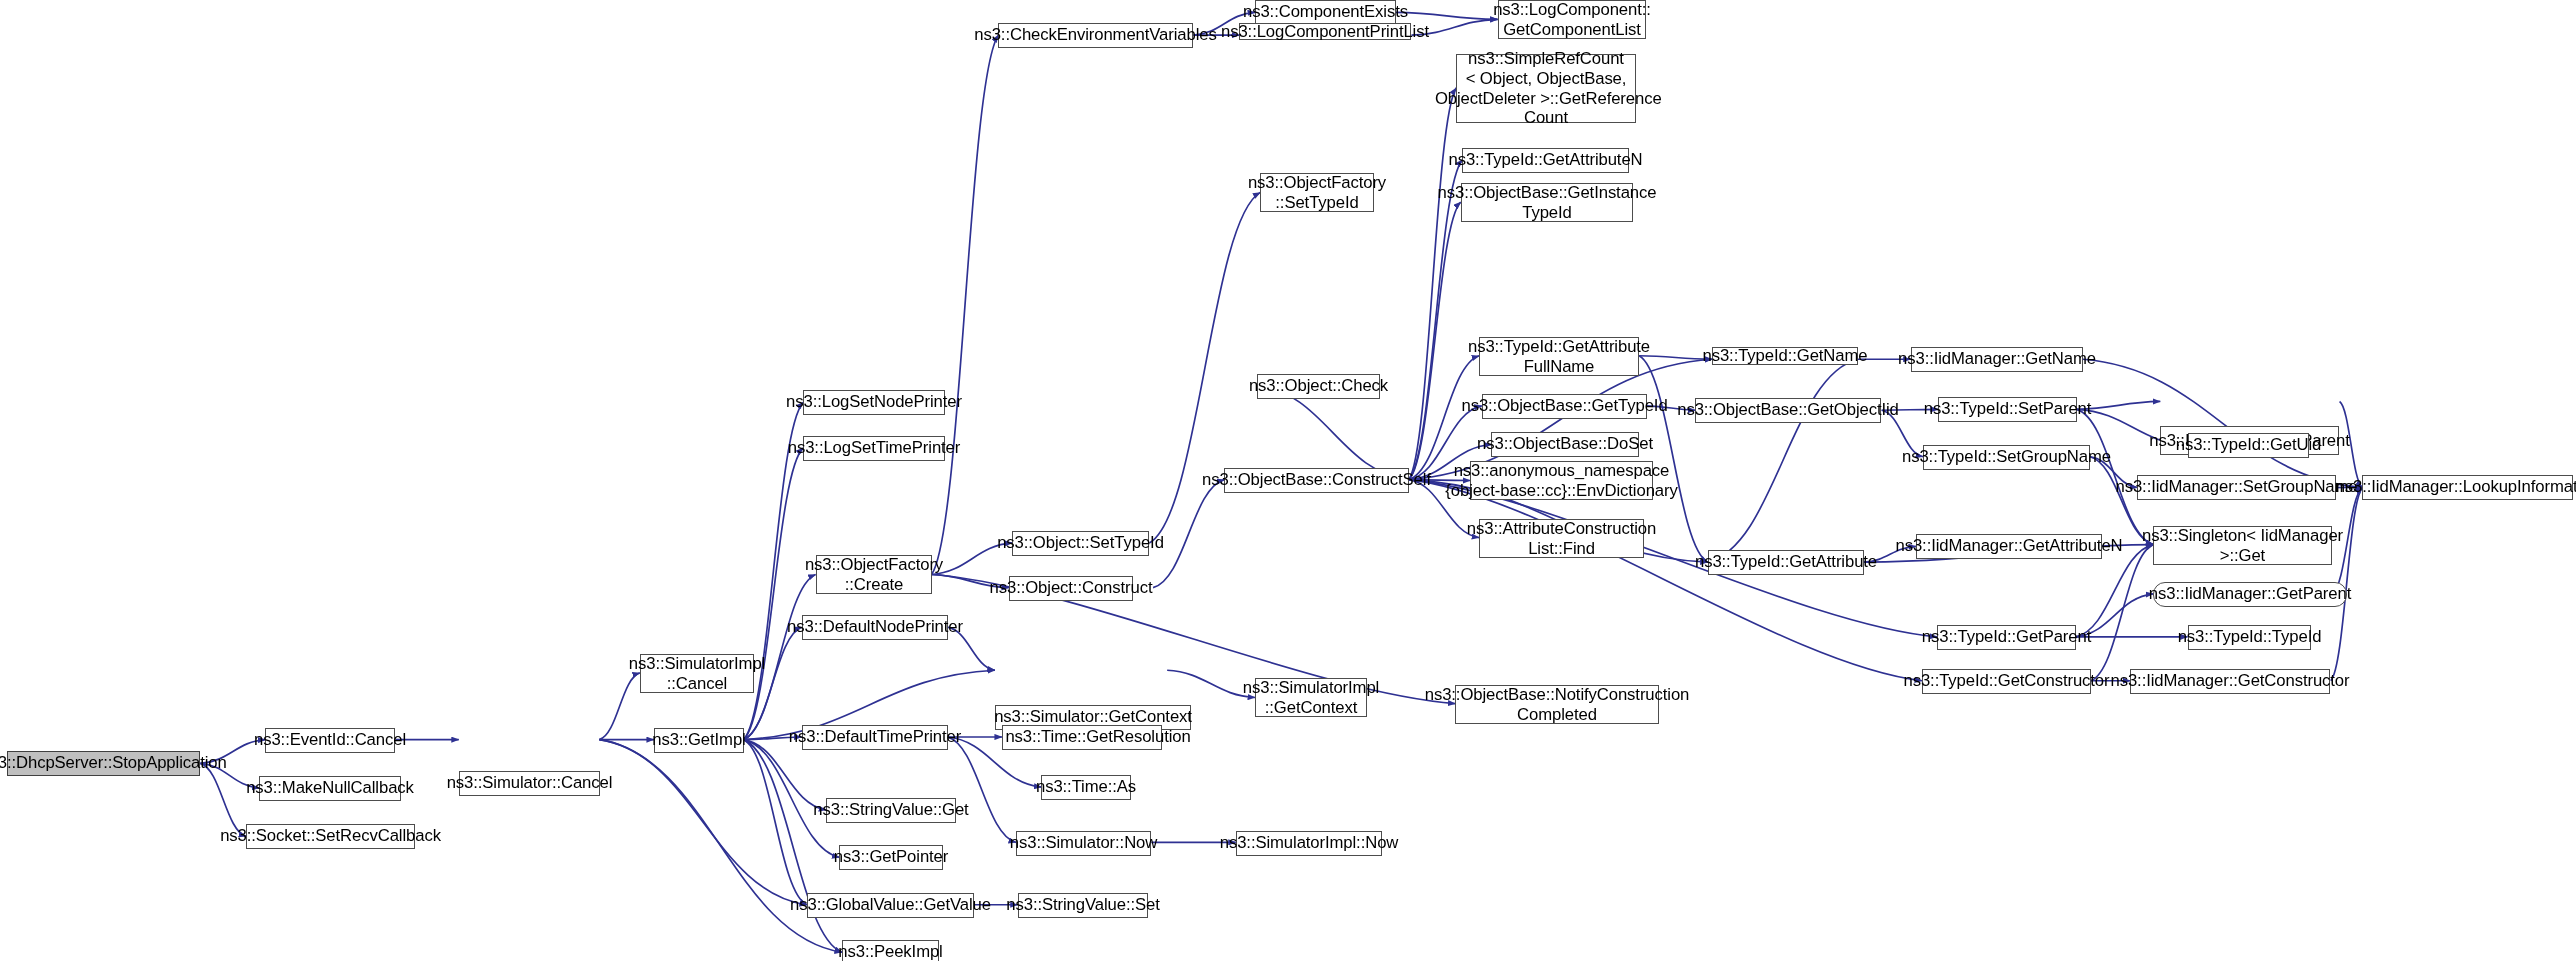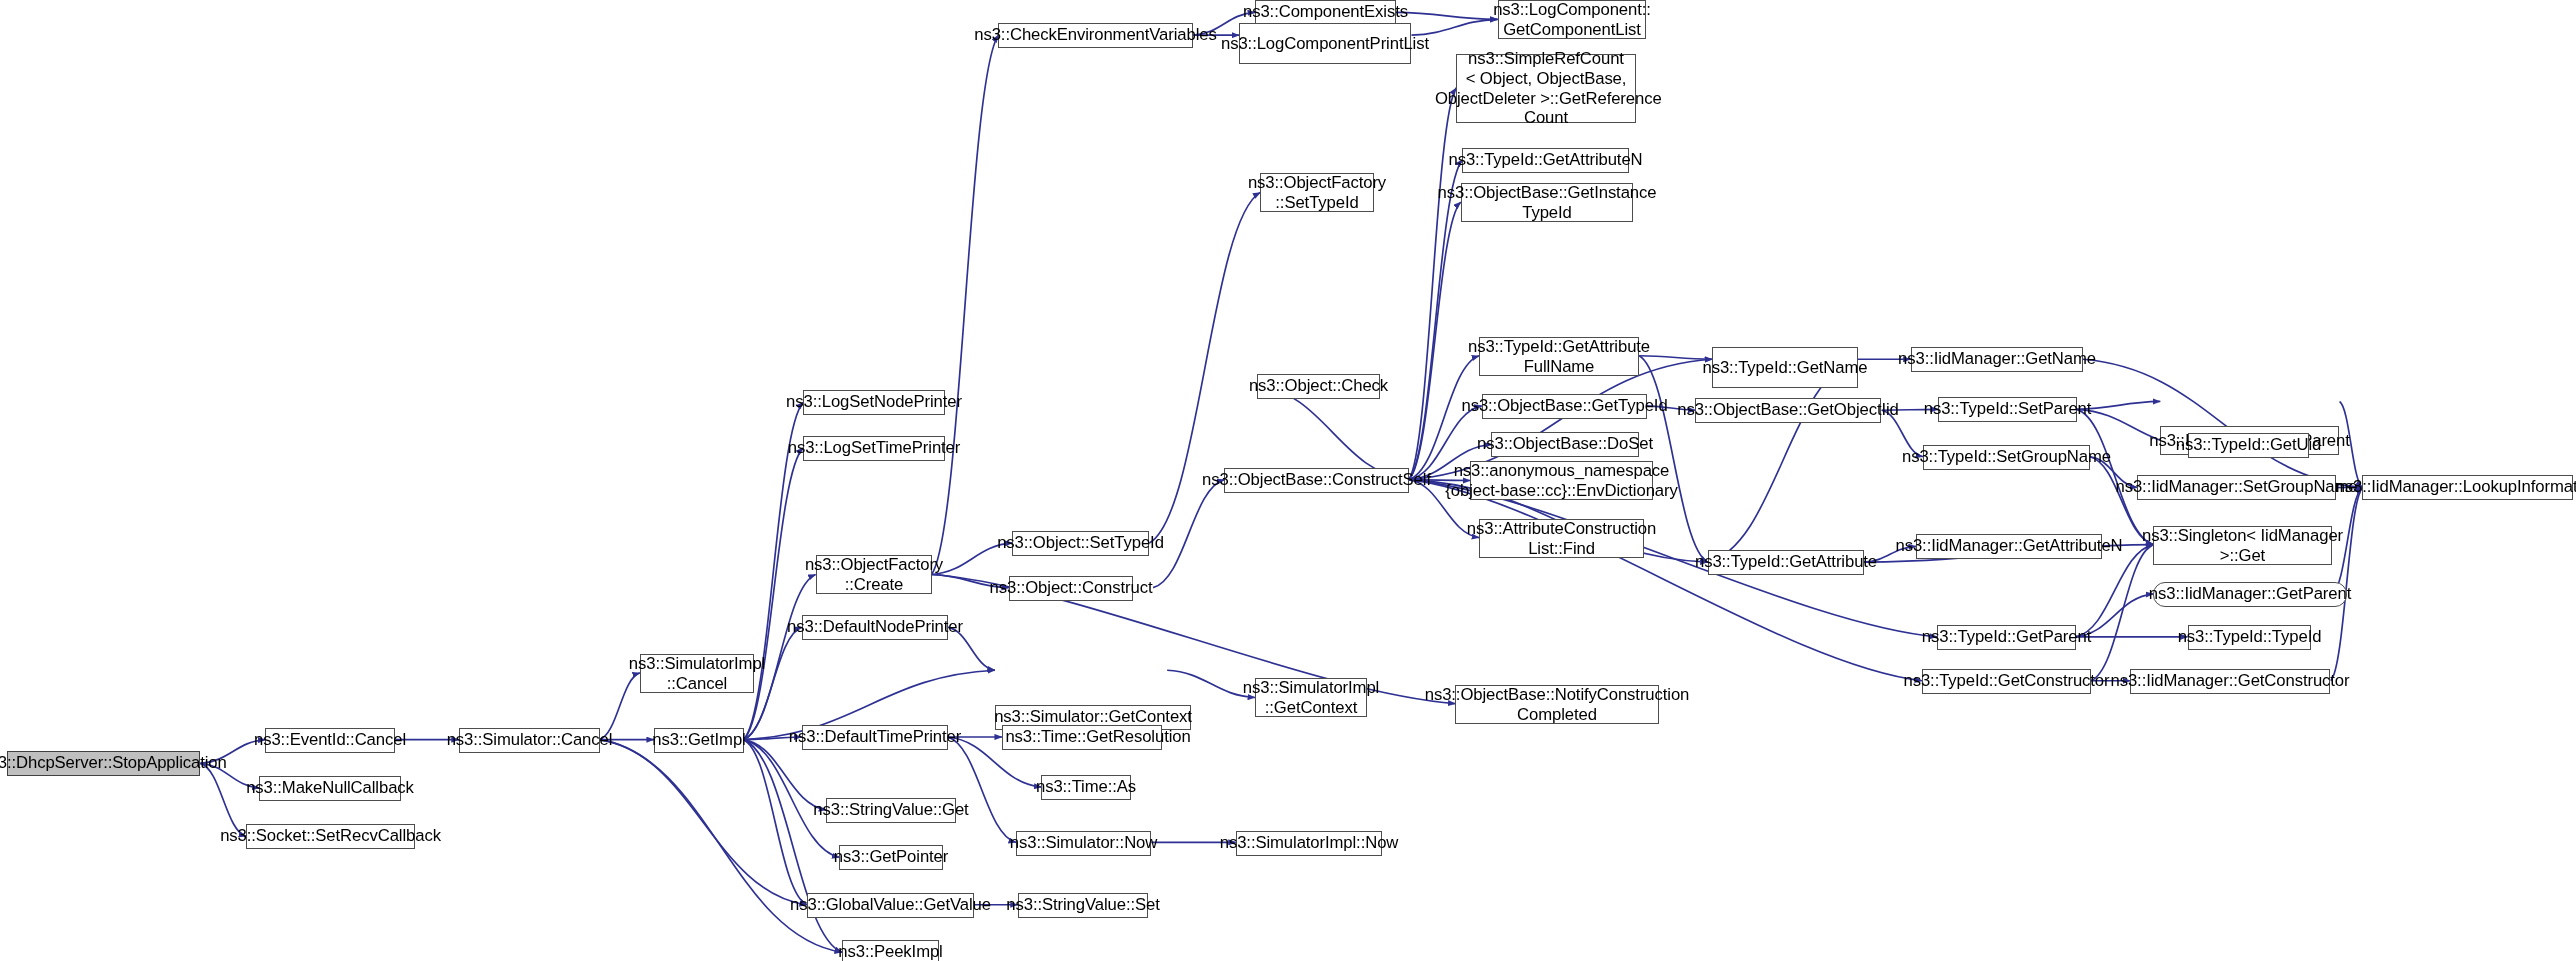--- a/index.html
+++ b/index.html
@@ -127,21 +127,21 @@
         <path d="M 2658 555 C 2671.5 555, 2674.5 555, 2688 555" fill="none" stroke="#2e3192" stroke-width="1.9" marker-end="url(#arrowhead)"></path>
         <path d="M 2654 676 C 2669.3 666.32, 2672.7 564.68, 2688 555" fill="none" stroke="#2e3192" stroke-width="1.9" marker-end="url(#arrowhead)"></path>
         <path d="M 2652 775 C 2668.2 757.4, 2671.8 572.6, 2688 555" fill="none" stroke="#2e3192" stroke-width="1.9" marker-end="url(#arrowhead)"></path>
       </g>
   </svg>
   <div id="node-layer">
       <div class="node root" style="left: 7px; top: 751px; width: 193px; height: 24.6px;">ns3::DhcpServer::StopApplication</div>
       <div class="node" style="left: 265px; top: 728px; width: 130px; height: 24.6px;">ns3::EventId::Cancel</div>
       <div class="node" style="left: 259px; top: 776px; width: 142px; height: 24.6px;">ns3::MakeNullCallback</div>
       <div class="node" style="left: 246px; top: 824px; width: 169px; height: 24.6px;">ns3::Socket::SetRecvCallback</div>
-      <div class="node" style="left: 459px; top: 728px; width: 141px; height: 24.6px;">ns3::Simulator::Cancel</div>
+      <div class="node" style="left: 459px; top: 771px; width: 141px; height: 24.6px;">ns3::Simulator::Cancel</div>
       <div class="node" style="left: 654px; top: 728px; width: 90px; height: 24.6px;">ns3::GetImpl</div>
       <div class="node" style="left: 640px; top: 654px; width: 114px; height: 39px;">ns3::SimulatorImpl
 ::Cancel</div>
       <div class="node" style="left: 803px; top: 390px; width: 142px; height: 24.6px;">ns3::LogSetNodePrinter</div>
       <div class="node" style="left: 803px; top: 436px; width: 142px; height: 24.6px;">ns3::LogSetTimePrinter</div>
       <div class="node" style="left: 816px; top: 555px; width: 116px; height: 39px;">ns3::ObjectFactory
 ::Create</div>
       <div class="node" style="left: 802px; top: 615px; width: 146px; height: 24.6px;">ns3::DefaultNodePrinter</div>
       <div class="node" style="left: 802px; top: 725px; width: 146px; height: 24.6px;">ns3::DefaultTimePrinter</div>
       <div class="node" style="left: 826px; top: 798px; width: 130px; height: 24.6px;">ns3::StringValue::Get</div>
@@ -150,21 +150,21 @@
       <div class="node" style="left: 842px; top: 940px; width: 97px; height: 24.6px;">ns3::PeekImpl</div>
       <div class="node" style="left: 1012px; top: 531px; width: 137px; height: 24.6px;">ns3::Object::SetTypeId</div>
       <div class="node" style="left: 1009px; top: 576px; width: 124px; height: 24.6px;">ns3::Object::Construct</div>
       <div class="node" style="left: 995px; top: 658px; width: 196px; height: 24.6px; margin-top: 47px;">ns3::Simulator::GetContext</div>
       <div class="node" style="left: 1002px; top: 725px; width: 160px; height: 24.6px; padding-left: 32px;">ns3::Time::GetResolution</div>
       <div class="node" style="left: 1041px; top: 775px; width: 90px; height: 24.6px;">ns3::Time::As</div>
       <div class="node" style="left: 1016px; top: 831px; width: 135px; height: 24.6px;">ns3::Simulator::Now</div>
       <div class="node" style="left: 1018px; top: 893px; width: 130px; height: 24.6px;">ns3::StringValue::Set</div>
       <div class="node" style="left: 998px; top: 23px; width: 195px; height: 24.6px;">ns3::CheckEnvironmentVariables</div>
       <div class="node" style="left: 1255px; top: 0px; width: 141px; height: 24.6px;">ns3::ComponentExists</div>
-      <div class="node" style="left: 1239px; top: 23px; width: 172px; height: 41px;">ns3::LogComponentPrintList</div>
+      <div class="node" style="left: 1239px; top: 23px; width: 172px; height: 17px;">ns3::LogComponentPrintList</div>
       <div class="node" style="left: 1498px; top: 0px; width: 148px; height: 39px;">ns3::LogComponent::
 GetComponentList</div>
       <div class="node" style="left: 1260px; top: 173px; width: 114px; height: 39px;">ns3::ObjectFactory
 ::SetTypeId</div>
       <div class="node" style="left: 1257px; top: 374px; width: 123px; height: 24.6px;">ns3::Object::Check</div>
       <div class="node" style="left: 1224px; top: 468px; width: 185px; height: 24.6px;">ns3::ObjectBase::ConstructSelf</div>
       <div class="node" style="left: 1456px; top: 54px; width: 180px; height: 69px;">ns3::SimpleRefCount
 &lt; Object, ObjectBase,
  ObjectDeleter &gt;::GetReference
 Count</div>
@@ -174,21 +174,21 @@
       <div class="node" style="left: 1479px; top: 337px; width: 160px; height: 39px;">ns3::TypeId::GetAttribute
 FullName</div>
       <div class="node" style="left: 1482px; top: 394px; width: 165px; height: 24.6px;">ns3::ObjectBase::GetTypeId</div>
       <div class="node" style="left: 1491px; top: 432px; width: 148px; height: 24.6px;">ns3::ObjectBase::DoSet</div>
       <div class="node" style="left: 1470px; top: 461px; width: 183px; height: 39px;">ns3::anonymous_namespace
 {object-base::cc}::EnvDictionary</div>
       <div class="node" style="left: 1479px; top: 519px; width: 165px; height: 39px;">ns3::AttributeConstruction
 List::Find</div>
       <div class="node" style="left: 1455px; top: 685px; width: 204px; height: 39px;">ns3::ObjectBase::NotifyConstruction
 Completed</div>
-      <div class="node" style="left: 1712px; top: 347px; width: 146px; height: 41px;">ns3::TypeId::GetName</div>
+      <div class="node" style="left: 1712px; top: 347px; width: 146px; height: 18px;">ns3::TypeId::GetName</div>
       <div class="node" style="left: 1695px; top: 398px; width: 186px; height: 24.6px;">ns3::ObjectBase::GetObjectIid</div>
       <div class="node" style="left: 1708px; top: 550px; width: 156px; height: 24.6px;">ns3::TypeId::GetAttribute</div>
       <div class="node" style="left: 1255px; top: 678px; width: 112px; height: 39px;">ns3::SimulatorImpl
 ::GetContext</div>
       <div class="node" style="left: 1236px; top: 831px; width: 146px; height: 24.6px;">ns3::SimulatorImpl::Now</div>
       <div class="node" style="left: 1911px; top: 347px; width: 172px; height: 24.6px;">ns3::IidManager::GetName</div>
       <div class="node" style="left: 1938px; top: 397px; width: 139px; height: 24.6px;">ns3::TypeId::SetParent</div>
       <div class="node" style="left: 1923px; top: 445px; width: 167px; height: 24.6px;">ns3::TypeId::SetGroupName</div>
       <div class="node" style="left: 1916px; top: 534px; width: 186px; height: 24.6px;">ns3::IidManager::GetAttributeN</div>
       <div class="node" style="left: 1937px; top: 625px; width: 139px; height: 24.6px;">ns3::TypeId::GetParent</div>

